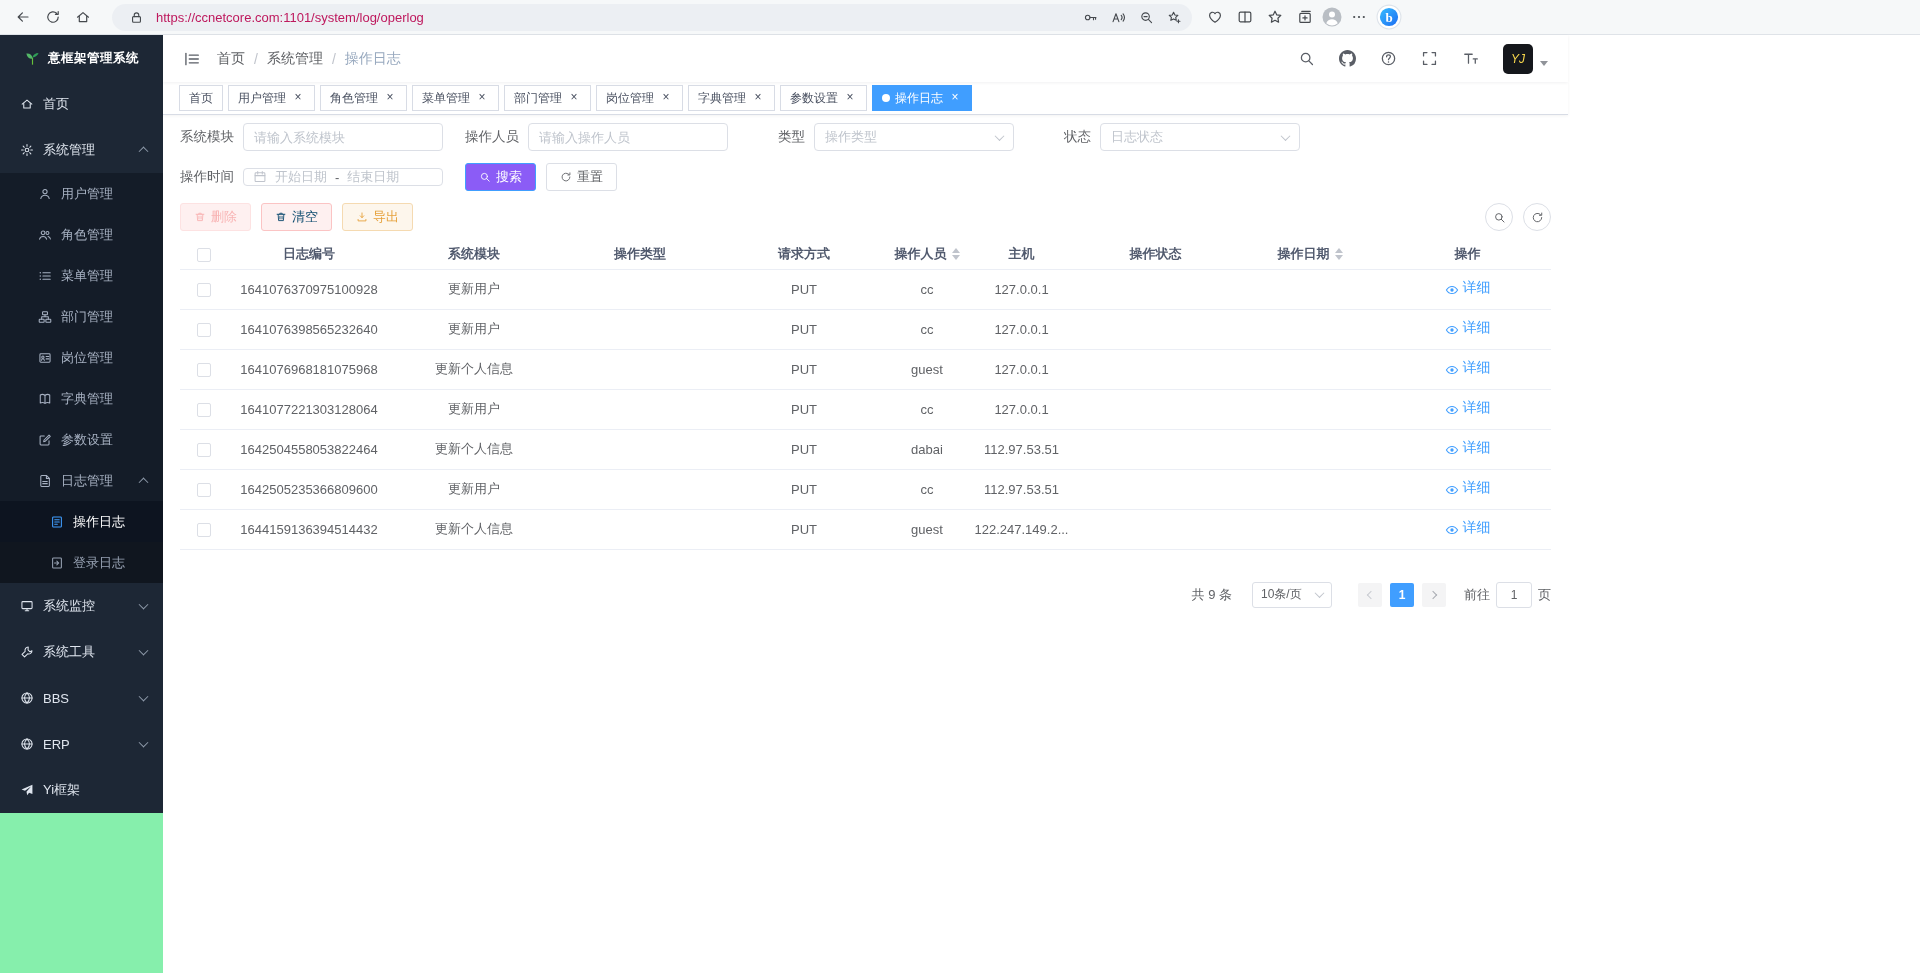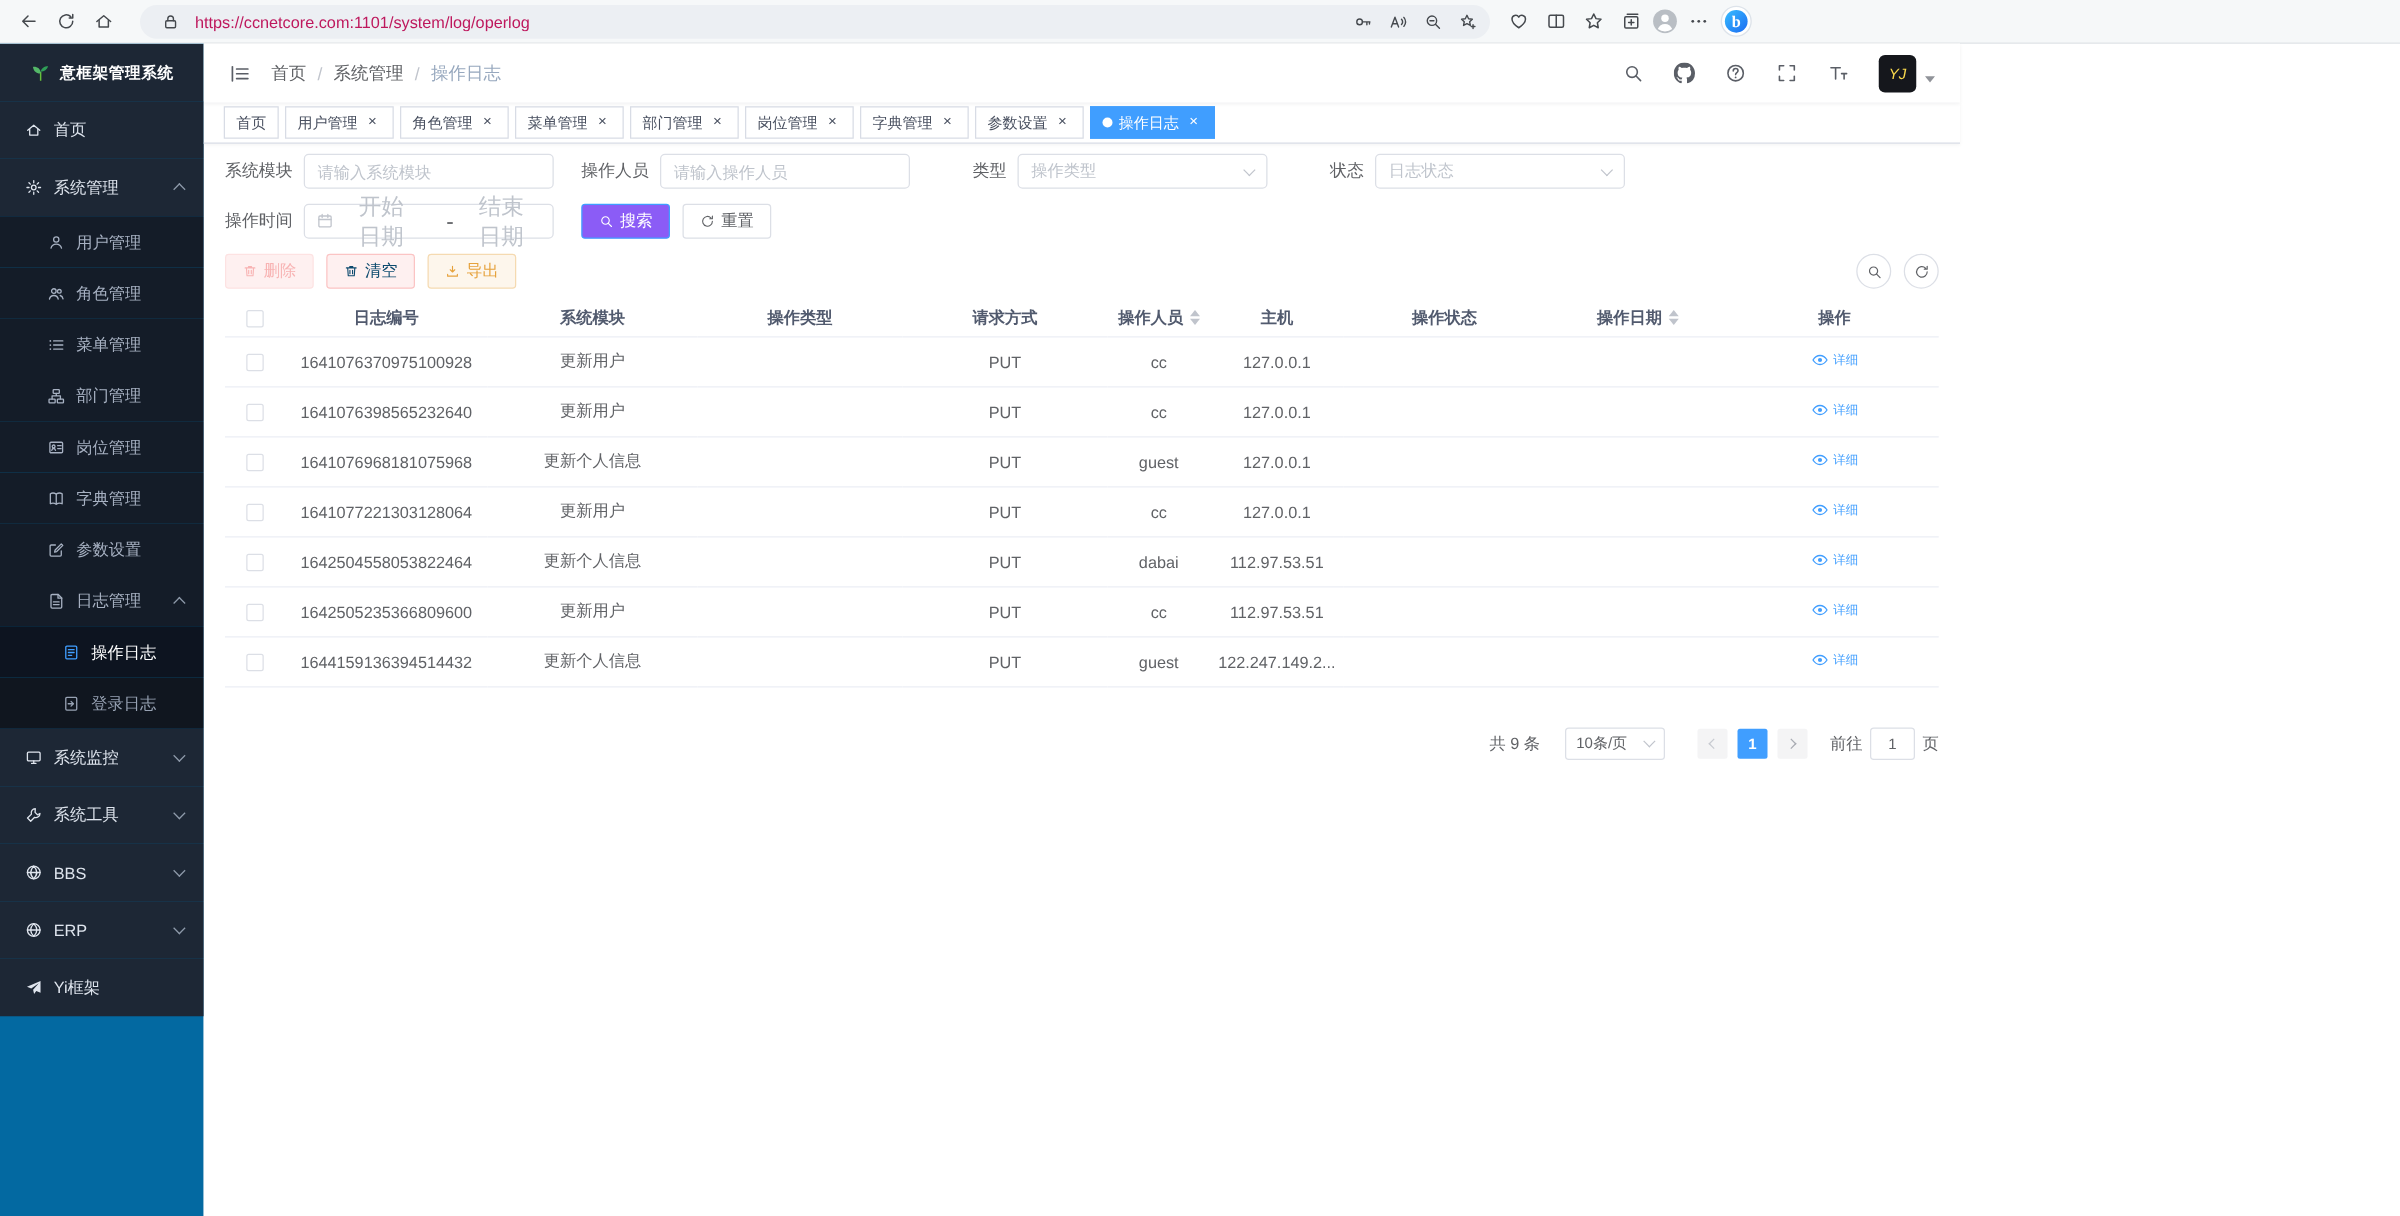--- a/index.html
+++ b/index.html
@@ -18,21 +18,21 @@
     display:flex;align-items:center;padding:0 6px 0 12px;gap:4px;flex:0 0 auto}
   .a-icon{width:24px;height:24px;display:flex;align-items:center;justify-content:center;color:#45494e;border-radius:4px;cursor:pointer}
   .a-icon span[data-icon]{width:15px;height:15px;display:block}
   .url{flex:1;font-size:13px;color:#be185d;margin-left:4px;white-space:nowrap;overflow:hidden}
   .avatar-b{width:24px;height:24px;border-radius:50%;display:flex;align-items:center;justify-content:center;color:#8a9097;cursor:pointer}
   .avatar-b span[data-icon]{width:20px;height:20px}
   .bing{width:26px;height:26px;display:block;cursor:pointer;margin-left:2px}
 
   
   .app{display:flex;width:1568px;height:938px;background:#fff}
-  .sidebar{width:163px;height:938px;background:#0369a1;flex:0 0 auto;overflow:hidden}
+  .sidebar{width:163px;height:938px;background:#86efac;flex:0 0 auto;overflow:hidden}
   .logo{height:46px;display:flex;align-items:center;justify-content:center;gap:7px;background:#1d2735}
   .logo-icon{width:17px;height:17px;display:block}
   .logo-text{color:#fff;font-size:12.5px;font-weight:bold;letter-spacing:.5px}
   .menu-item{display:flex;align-items:center;position:relative;font-size:13px;cursor:pointer}
   .menu-item .mi-icon{width:14px;height:14px;margin-right:9px;flex:0 0 auto}
   .menu-item .mi-label{white-space:nowrap}
   .lvl0{height:46px;padding-left:20px;background:#1d2735;color:#dfe5ee}
   .lvl1{height:41px;padding-left:38px;background:#141c28;color:#a7b1c2}
   .lvl2{height:41px;padding-left:50px;background:#10161f;color:#97a2b3}
   .menu-item.active{background:#0d1420}
@@ -74,22 +74,22 @@
   .content{flex:1;padding:8px 17px 0;background:#fff}
   .filter-row{display:flex;align-items:center;height:28px;margin-bottom:12px}
   .f-label{font-size:13.5px;color:#606266;font-weight:500;margin-right:9px;white-space:nowrap}
   .text-input{width:200px;height:28px;border:1px solid #dcdfe6;border-radius:4px;padding:0 10px;
     font-size:13px;color:#606266;outline:none;background:#fff}
   .text-input::placeholder{color:#bfc4cc}
   .select{width:200px;height:28px;border:1px solid #dcdfe6;border-radius:4px;display:flex;align-items:center;
     justify-content:space-between;padding:0 10px;font-size:13px;color:#bfc4cc;background:#fff;cursor:pointer}
   .sel-caret{width:7px;height:7px;border-right:1.2px solid #c0c4cc;border-bottom:1.2px solid #c0c4cc;
     transform:rotate(45deg) translate(-1px,-1px)}
-  .date-input{width:200px;height:28px;border:1px solid #dcdfe6;border-radius:4px;display:flex;align-items:center;
-    padding:0 9px;gap:20px;font-size:18px;color:#bfc4cc;background:#fff;cursor:pointer}
+  .date-input{width:200px;height:18px;border:1px solid #dcdfe6;border-radius:4px;display:flex;align-items:center;
+    padding:0 9px;gap:8px;font-size:13px;color:#bfc4cc;background:#fff;cursor:pointer}
   .date-input .cal{width:14px;height:14px;color:#c0c4cc;flex:0 0 auto;display:block}
   .date-input .sep{color:#606266}
   .g2{margin-left:22px}.g3{margin-left:50px}.g4{margin-left:50px}
 
   .btn{height:28px;display:inline-flex;align-items:center;gap:5px;padding:0 13px;border-radius:3px;
     font-size:13px;border:1px solid transparent;cursor:pointer;background:#fff;white-space:nowrap}
   .btn .bi{width:12px;height:12px;display:block}
   .btn-primary{background:#8b5cf6;border-color:#409eff;color:#fff;margin-left:22px}
   .btn-default{border-color:#dcdfe6;color:#606266;margin-left:10px}
   .action-row{display:flex;align-items:center;margin-top:12px}
@@ -107,21 +107,21 @@
   th{height:30px;font-size:13px;color:#515a6e;font-weight:bold;border-bottom:1px solid #ebeef5;
     text-align:center;background:#fff;white-space:nowrap}
   td{height:40px;font-size:13px;color:#606266;text-align:center;border-bottom:1px solid #ebeef5;
     overflow:hidden;white-space:nowrap;text-overflow:ellipsis}
   .checkbox{display:inline-block;width:14px;height:14px;border:1px solid #dcdfe6;border-radius:2px;
     background:#fff;vertical-align:middle;cursor:pointer}
   .sort{display:inline-flex;flex-direction:column;gap:2px;margin-left:5px;vertical-align:middle}
   .sort i{width:0;height:0;border-left:4px solid transparent;border-right:4px solid transparent;display:block}
   .sort .s-up{border-bottom:5px solid #c0c4cc}
   .sort .s-down{border-top:5px solid #c0c4cc}
-  .detail-link{color:#409eff;display:inline-flex;align-items:flex-start;gap:4px;font-size:10px;cursor:pointer;text-decoration:none}
+  .detail-link{color:#409eff;display:inline-flex;align-items:flex-end;gap:4px;font-size:14px;cursor:pointer;text-decoration:none}
   .detail-link .eye{width:14px;height:14px;display:block}
 
   
   .pagination{display:flex;align-items:center;justify-content:flex-end;margin-top:32px;font-size:13px;color:#606266}
   .pg-total{margin-right:20px}
   .pg-size{width:80px;height:26px;border:1px solid #dcdfe6;border-radius:3px;display:flex;align-items:center;
     justify-content:space-between;padding:0 8px;font-size:12px;color:#606266;background:#fff;cursor:pointer;margin-right:18px}
   .pg-btn,.pg-page{width:24px;height:24px;border:none;border-radius:2px;background:#f4f4f5;color:#606266;
     display:flex;align-items:center;justify-content:center;cursor:pointer;margin-left:8px}
   .pg-page.active{background:#409eff;color:#fff;font-weight:bold;font-size:12px}

